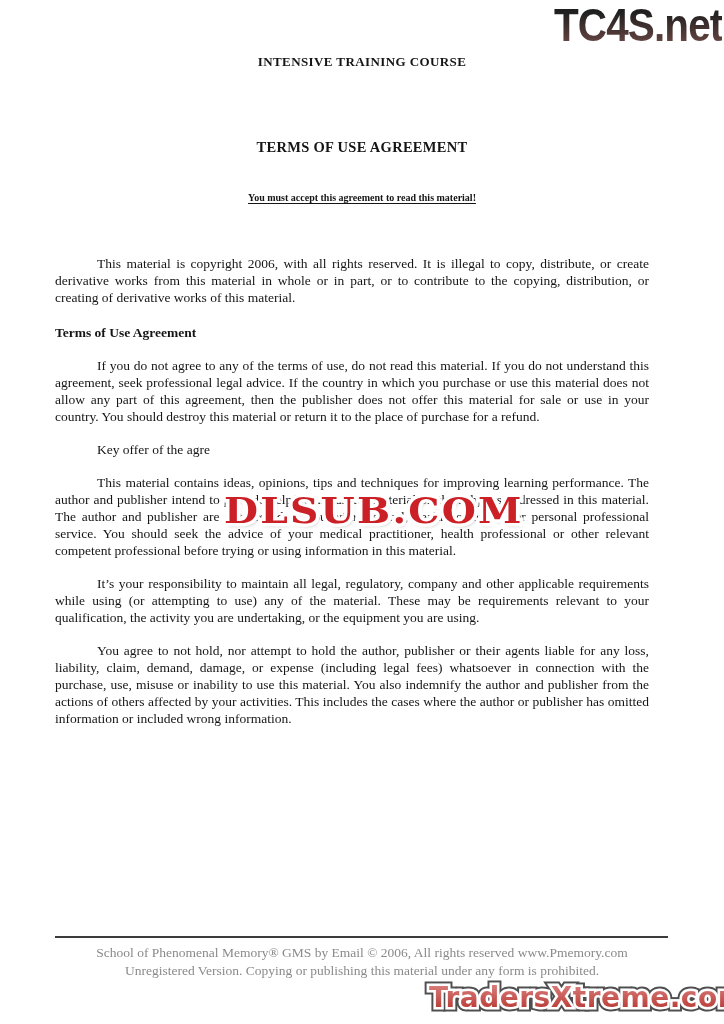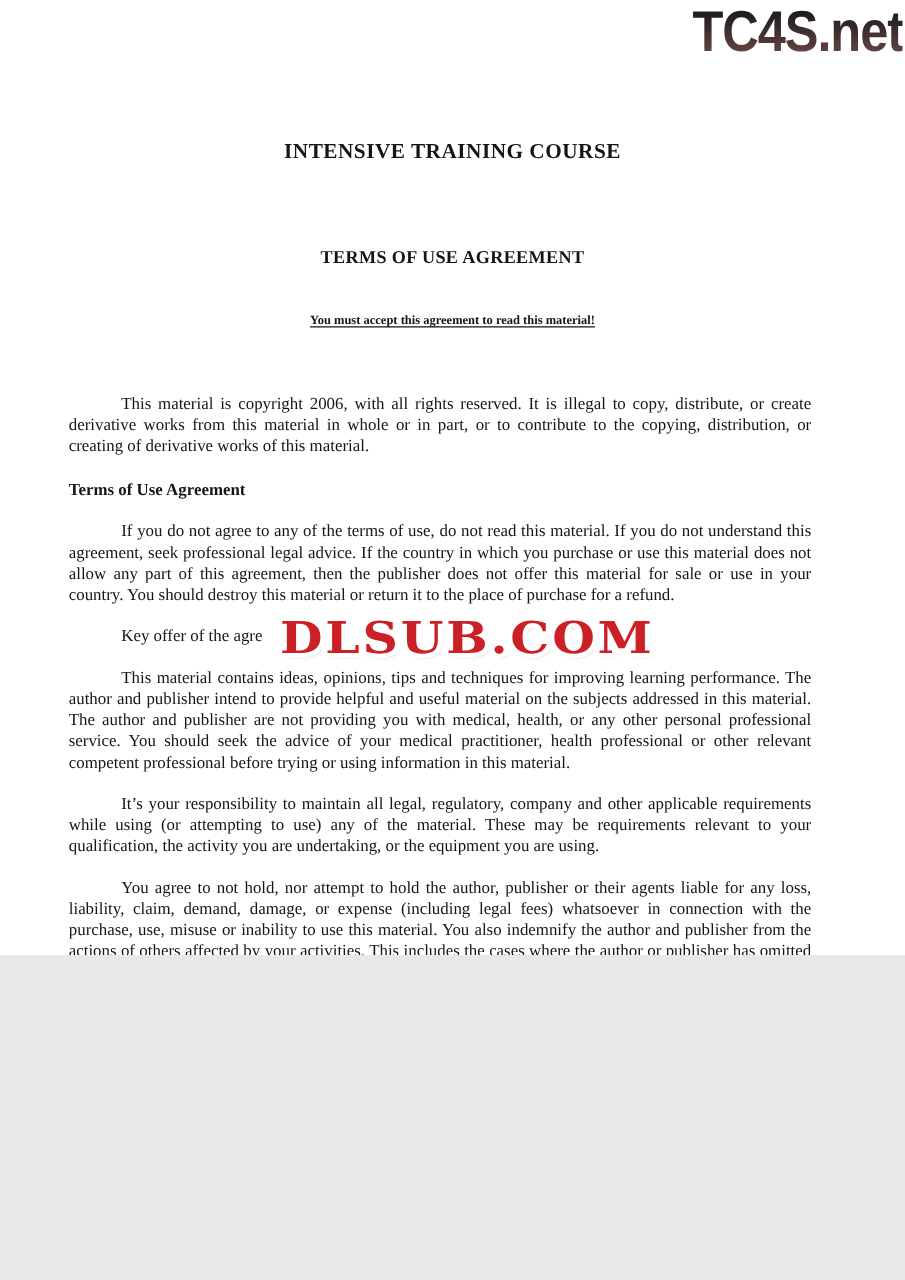--- a/index.html
+++ b/index.html
@@ -1,36 +1,36 @@
 <!DOCTYPE html>
 <html><head>
 <meta charset="utf-8">
 <style>
   html,body { margin:0; padding:0; background:#e8e8e8; }
   .page {
-    position:relative; width:724px; height:764px; margin:0 auto;
+    position:relative; width:724px; height:1024px; margin:0 auto;
     background:#ffffff; overflow:hidden;
     font-family:"Liberation Serif", serif; color:#151515;
   }
 
   
   .logo {
     position:absolute; top:-2px; right:2px;
     font-family:"Liberation Sans", sans-serif;
     font-weight:bold; font-size:46px; letter-spacing:-1px;
     transform:scaleX(0.88); transform-origin:right top;
     color:#4a3532;
     background:linear-gradient(#1f1f1f 25%, #5a3f3c 75%, #8d625e 100%);
     -webkit-background-clip:text; background-clip:text;
     -webkit-text-fill-color:transparent;
     white-space:nowrap;
   }
 
   
-  .h-main   { margin:111px 0 0; text-align:center; font-size:17px; font-weight:bold; letter-spacing:0.4px; line-height:20px; }
+  .h-main   { margin:52px 0 0; text-align:center; font-size:13px; font-weight:bold; letter-spacing:0.4px; line-height:20px; }
   .h-sub    { margin:66px 0 0; text-align:center; font-size:14.5px; font-weight:bold; letter-spacing:0.3px; line-height:18px; }
   .h-accept { margin:32px 0 0; text-align:center; font-size:10px; font-weight:bold; line-height:19px;
               text-decoration:underline; text-underline-offset:2px; }
 
   
   .content { padding:0 75px 0 55px; }
   .para {
     margin:16px 0 0; text-align:justify; text-indent:42px;
     font-size:13.5px; line-height:17px;
   }
@@ -104,16 +104,17 @@
   </div>
 
   <div class="wm wm-traders">
     <span class="layer stroke-dark" aria-hidden="true">TradersXtreme.com</span>
     <span class="layer stroke-white" aria-hidden="true">TradersXtreme.com</span>
     <span class="layer rel fill">TradersXtreme.com</span>
   </div>
 
   <div class="footer">
     <hr class="footer-rule">
+    <p class="footer-text">School of Phenomenal Memory® GMS by Email © 2006, All rights reserved www.Pmemory.com</p>
     <p class="footer-text" style="margin-top:0;">Unregistered Version. Copying or publishing this material under any form is prohibited.</p>
   </div>
 
 </div>
 
 </body></html>

